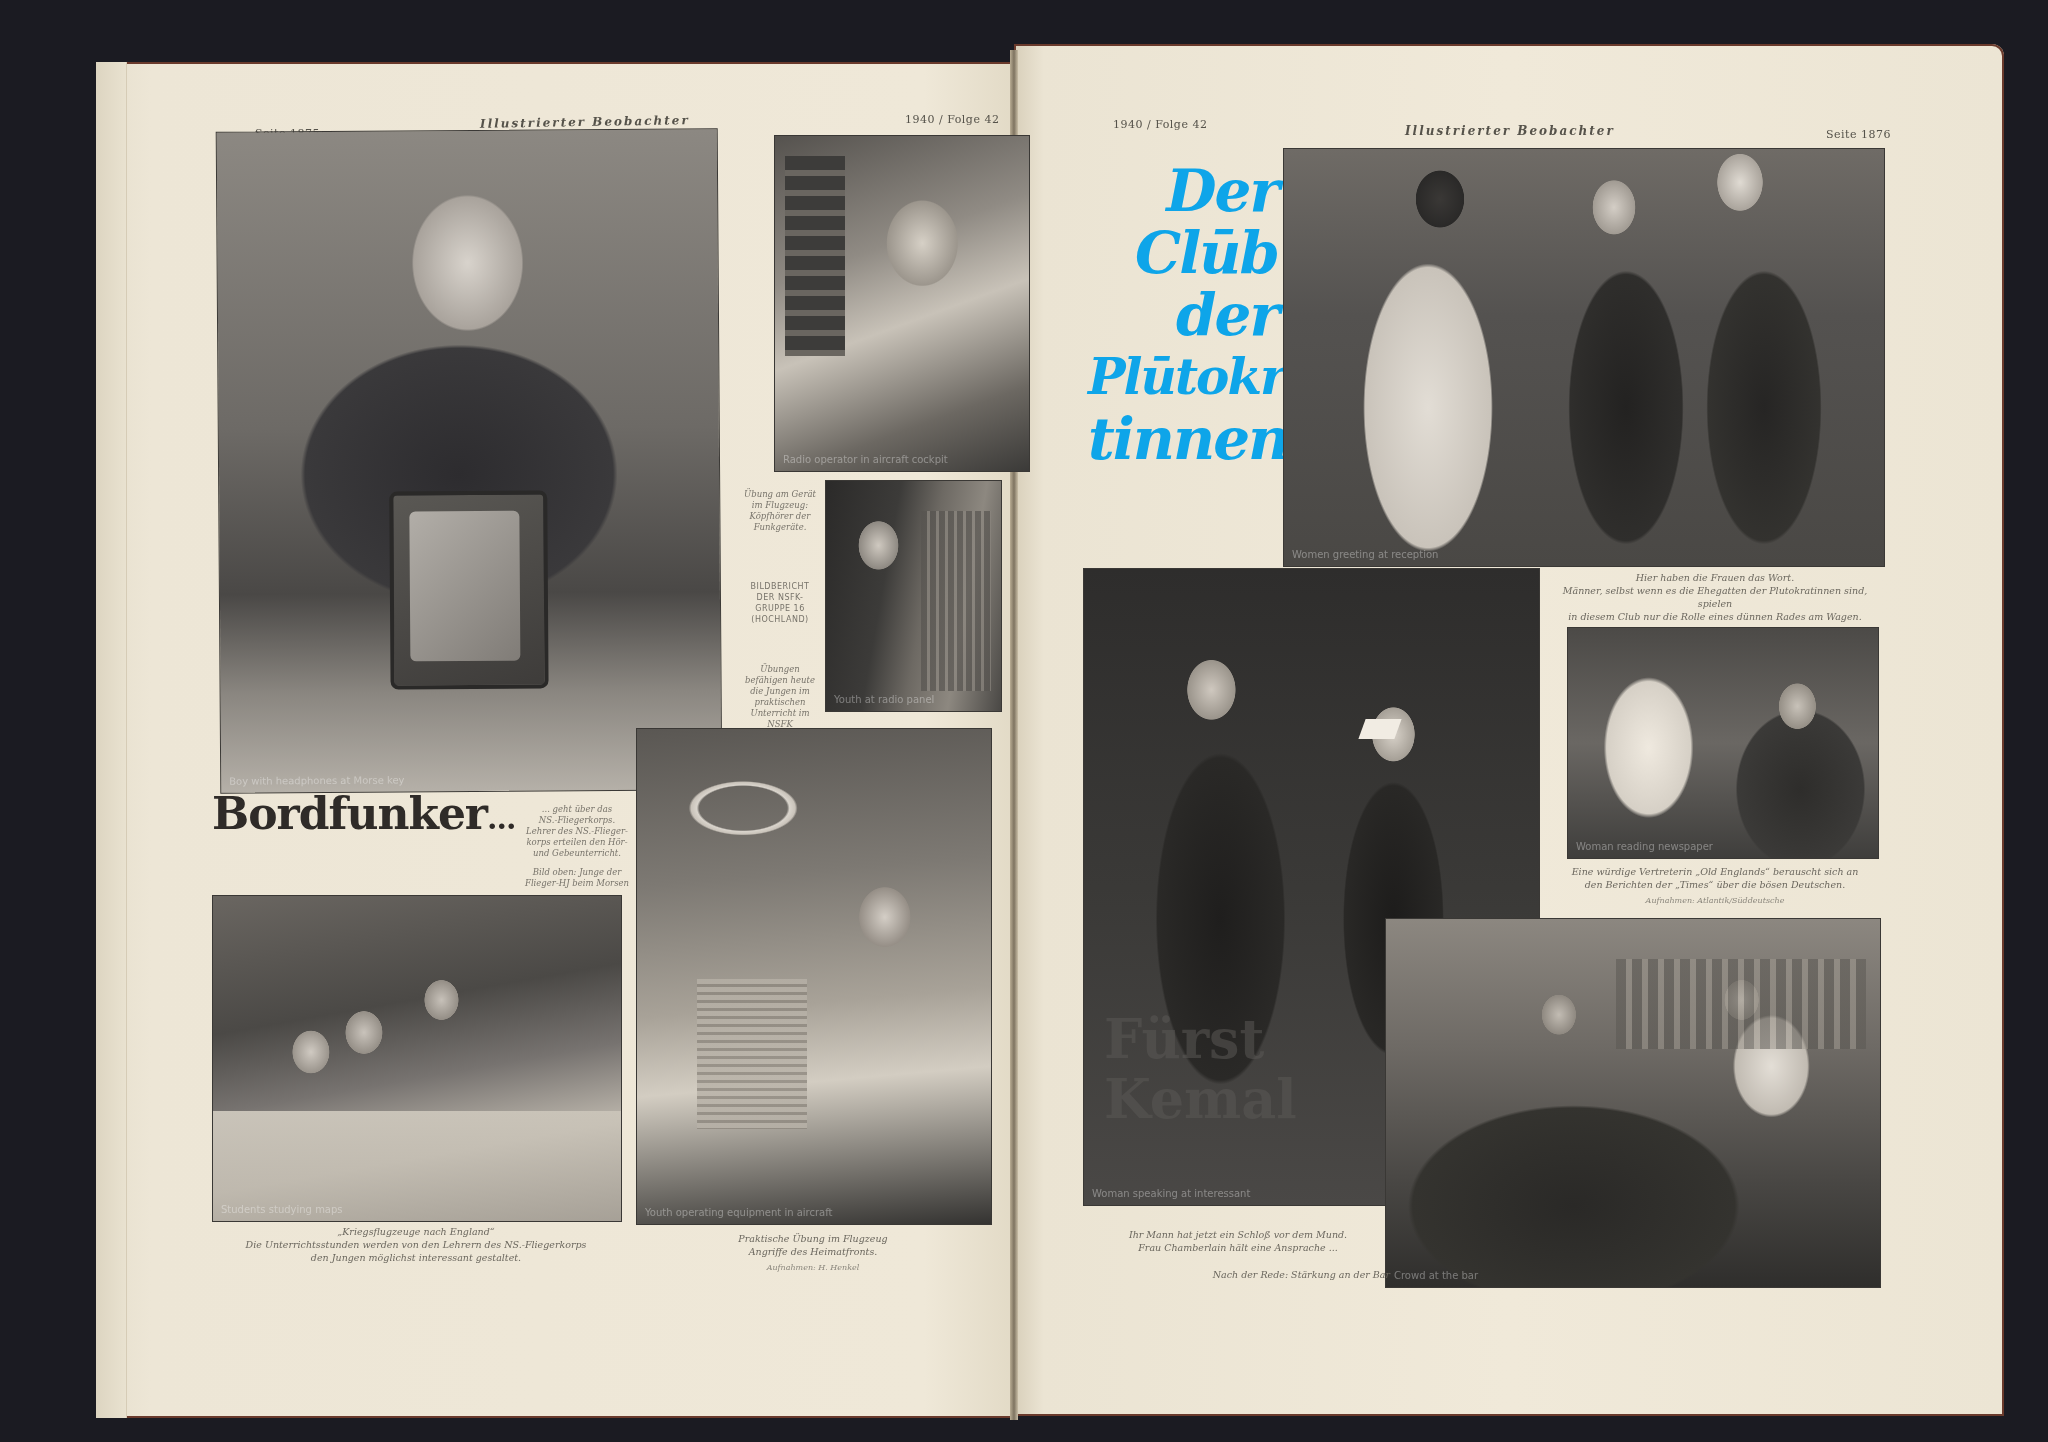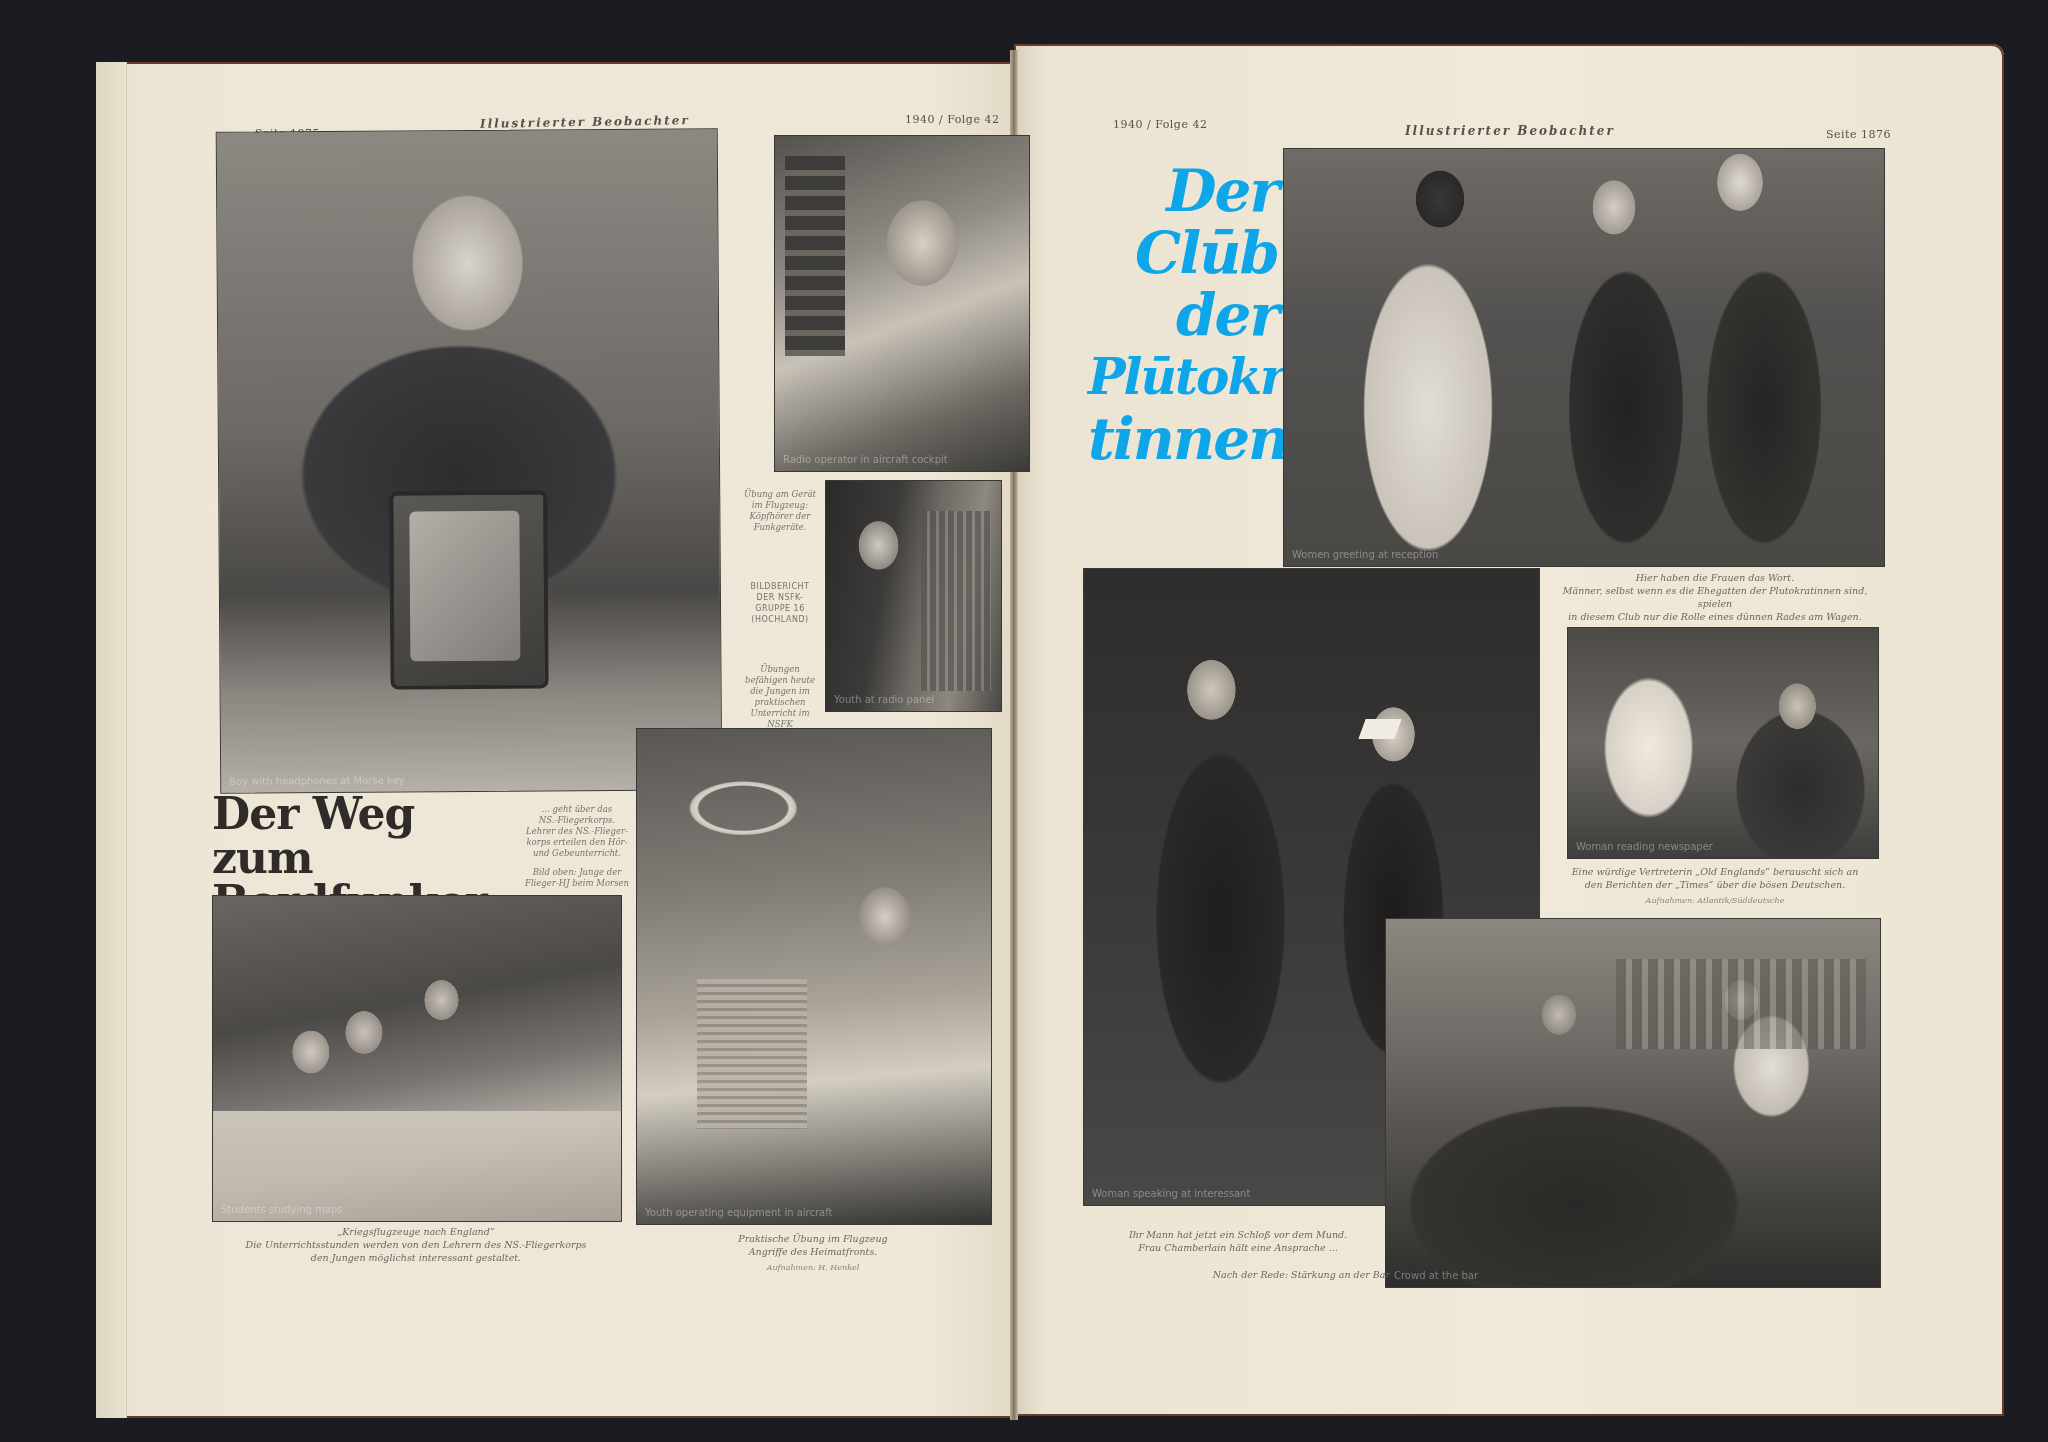--- a/index.html
+++ b/index.html
@@ -83,21 +83,20 @@
 
 <div class="photo" style="left:825px;top:480px;width:175px;height:230px;
      background:
        radial-gradient(ellipse 28px 34px at 30% 28%, #cfc9c0 0%, #8e8982 70%, transparent 72%),
        linear-gradient(100deg,#2b2a29 0%,#3c3b39 35%,#6d6963 55%,#8d8880 75%,#4a4845 100%);">
   <div style="position:absolute;left:95px;top:30px;width:70px;height:180px;background:repeating-linear-gradient(90deg,#575450 0 6px,#8a857e 6px 9px);opacity:.7;"></div>
   <span class="ph-label">Youth at radio panel</span>
 </div>
 
 <div class="headline-left">
-  <div>Der Weg zum</div>
   <div><span>Bordfunker</span><span class="dots">...</span></div>
 </div>
 
 <div class="side-caption" style="left:517px;top:798px;width:120px;font-size:8.5px;">
   <div>... geht über das</div>
   <div>NS.-Fliegerkorps.</div>
   <div>Lehrer des NS.-Flieger-</div>
   <div>korps erteilen den Hör-</div>
   <div>und Gebeunterricht.</div>
   <div style="height:8px"></div>
@@ -167,20 +166,21 @@
 </div>
 
 <div class="photo" style="left:1083px;top:568px;width:455px;height:636px;
      background:
        radial-gradient(ellipse 34px 42px at 28% 19%, #cfc8bf 0%, #9a948b 70%, transparent 72%),
        radial-gradient(ellipse 30px 38px at 68% 26%, #d8d2c9 0%, #a59f96 70%, transparent 72%),
        radial-gradient(ellipse 90px 230px at 30% 55%, #1f1e1d 0%, #2a2927 70%, transparent 72%),
        radial-gradient(ellipse 70px 190px at 68% 55%, #1d1c1b 0%, #292826 70%, transparent 72%),
        linear-gradient(180deg,#2e2d2c 0%,#3a3937 50%,#4a4846 100%);">
   <div style="position:absolute;left:278px;top:150px;width:36px;height:20px;background:#f1ece3;transform:skewX(-20deg);"></div>
+  <div style="position:absolute;left:20px;top:440px;width:200px;height:190px;color:#5a5855;font-family:'DejaVu Serif',serif;font-weight:bold;font-size:54px;line-height:60px;opacity:.55;">Fürst<br>Kemal</div>
   <span class="ph-label">Woman speaking at interessant</span>
 </div>
 
 <div class="photo" style="left:1567px;top:627px;width:310px;height:230px;
      background:
        radial-gradient(ellipse 26px 32px at 74% 34%, #c8c2b9 0%, #958f86 70%, transparent 72%),
        radial-gradient(ellipse 70px 110px at 26% 52%, #efe9df 0%, #d6d0c6 60%, transparent 64%),
        radial-gradient(ellipse 90px 110px at 75% 70%, #2e2d2b 0%, #3b3a38 70%, transparent 72%),
        linear-gradient(180deg,#4c4a47 0%,#6a6763 50%,#3f3e3c 100%);">
   <span class="ph-label">Woman reading newspaper</span>

